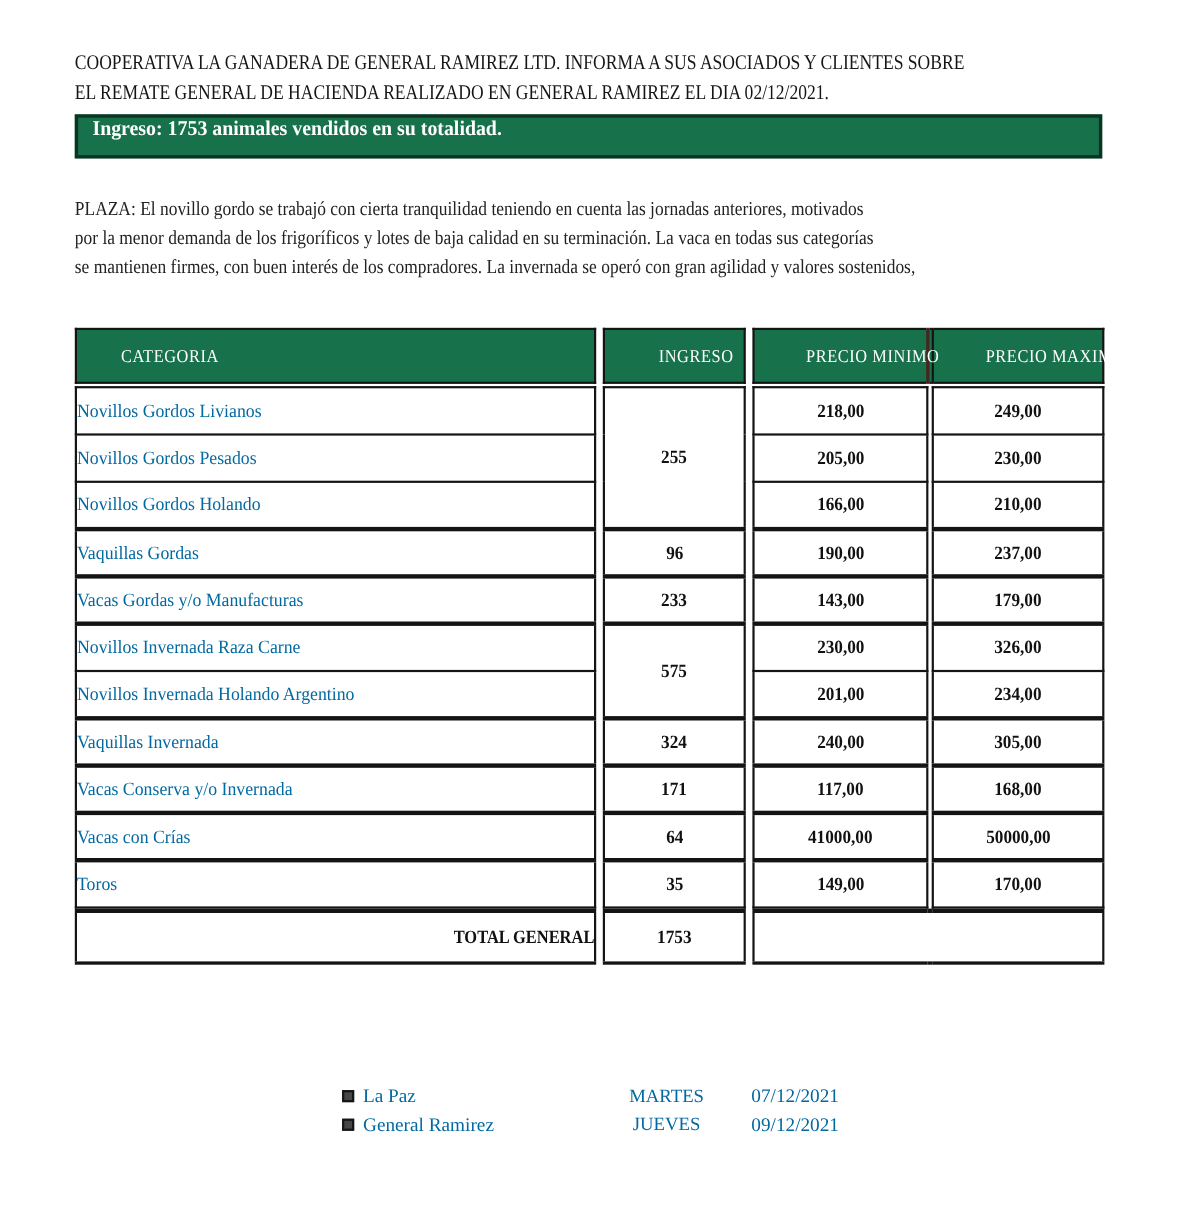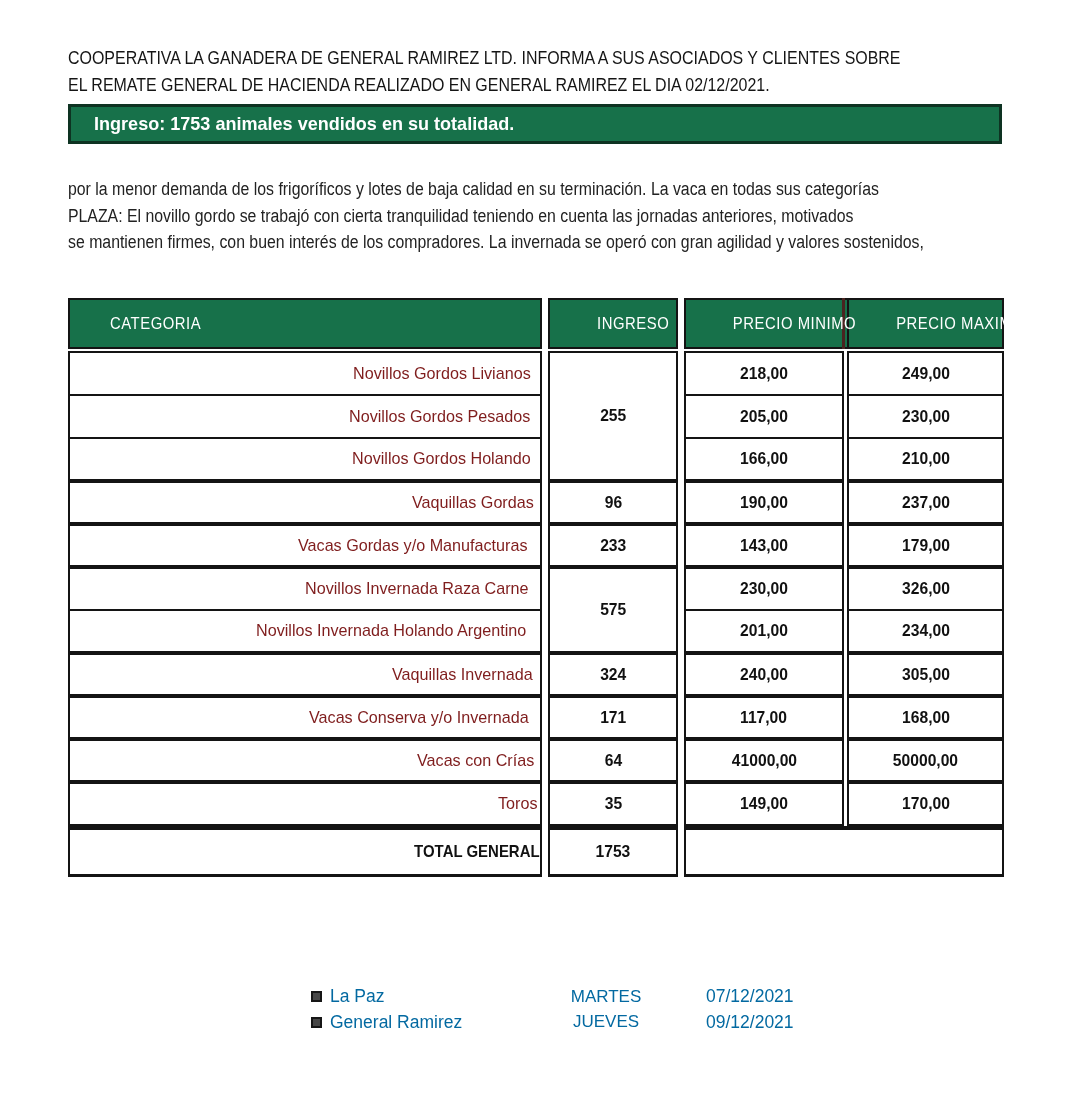--- a/index.html
+++ b/index.html
@@ -1,87 +1,87 @@
 <!DOCTYPE html>
 <html style="--green: #17714A; --button_green: #12794B; --banner_border: #0E3322; --divider_red: #4A2420;"><head>
 <meta charset="utf-8">
 <style>
   * { margin:0; padding:0; box-sizing:border-box; }
   html,body { background:#ffffff; }
   body { font-family:"Liberation Sans", sans-serif; color:#1c1c1c; }
-  .page { position:relative; width:1080px; height:1106px; background:#ffffff; overflow:hidden; }
+  .page { position:relative; width:1080px; height:1106px; background:#ffffff; overflow:hidden;font-family:Liberation Serif, serif; }
 
   
   .cx  { display:inline-block; white-space:nowrap; transform-origin:0 50%; }
   .cxc { display:inline-block; white-space:nowrap; transform-origin:50% 50%; }
   .cxr { display:inline-block; white-space:nowrap; transform-origin:100% 50%; }
   .sx84{ transform:scaleX(.84); }
   .sx88{ transform:scaleX(.88); }
   .sx90{ transform:scaleX(.90); }
   .sx92{ transform:scaleX(.92); }
   .sx95{ transform:scaleX(.95); }
 
   .title { position:absolute; left:68px; top:44px; font-size:19px; line-height:27px; color:#151515; }
 
   .banner { position:absolute; left:68px; top:104px; width:934px; height:40px;
             background:var(--green); border:3px solid var(--banner_border);
-            display:flex; align-items:center; padding-left:23px;
+            display:flex; padding-left:13px;
             color:#ffffff; font-weight:bold; font-size:19px; }
 
   .plaza { position:absolute; left:68px; top:176px; font-size:18px; line-height:26.5px; color:#222222; }
 
   
   table.remate { position:absolute; left:68px; top:298px; width:934px;
                  border-collapse:collapse; table-layout:fixed; }
   table.remate td { border:2px solid #141414; padding:0; vertical-align:middle;
                     background:#ffffff; font-size:17px; height:43px; }
   table.remate td.sp { border:none; background:transparent; }
   tr.hd td { background:var(--green); color:#ffffff; height:49px; font-size:16.5px; letter-spacing:.6px;padding-left:40px; }
   tr.hd td.h-cat { text-align:left; }
   tr.hd td.h-c   { text-align:center; }
   tr.hd td.sp3h  { background:var(--green); border-top:2px solid #141414; border-bottom:2px solid #141414;
                    border-left:3px solid var(--divider_red); border-right:0; }
   tr.gaprow td { border:none; height:4px; background:#ffffff; }
   tr.gaprow.g2 td { height:3px; }
-  td.cat { text-align:right; padding-left:14px; color:#7f1d1d; }
+  td.cat { text-align:left; padding-left:14px; color:#0369a1; }
   td.num { text-align:center; font-weight:bold; font-size:17.5px; color:#111111; }
   tr.bs > td:not(.sp) { border-top-width:4px; }
   tr.total td { height:47px; border-bottom-width:3px; }
   td.tlabel { text-align:right; padding-right:28px; font-weight:bold; font-size:19px; color:#111111; }
   td.tgreen { background:var(--green); }
 
   
   .prox-btn { position:absolute; left:428px; top:925px; width:224px; height:43px;
               background:var(--button_green); border:3px solid var(--banner_border);
               display:flex; align-items:center; justify-content:center;
               color:#ffffff; font-size:21.5px; }
   .auctions { position:absolute; left:311px; top:984px; }
   .auction-row { display:flex; align-items:center; height:25.5px; font-size:17.5px; color:#0369a1; }
   .bullet { width:11px; height:11px; background:#474747; border:2px solid #161616; margin-right:8px; flex:0 0 auto; }
   .a-place { width:212px; }
   .a-day { width:128px; text-align:center; font-size:17px; }
-  .a-date { margin-left:36px; }
+  .a-date { margin-left:13px; }
 </style>
 </head>
 <body>
 
 <div class="page">
 
   <div class="title">
     <div><span class="cx sx84">COOPERATIVA LA GANADERA DE GENERAL RAMIREZ LTD. INFORMA A SUS ASOCIADOS Y CLIENTES SOBRE</span></div>
     <div><span class="cx sx84">EL REMATE GENERAL DE HACIENDA REALIZADO EN GENERAL RAMIREZ EL DIA 02/12/2021.</span></div>
   </div>
 
   <div class="banner">
     <span class="cx sx95">Ingreso: 1753 animales vendidos en su totalidad.</span>
   </div>
 
   <div class="plaza">
+    <div><span class="cx sx88">PLAZA: El novillo gordo se trabajó con cierta tranquilidad teniendo en cuenta las jornadas anteriores, motivados</span></div>
     <div><span class="cx sx88">por la menor demanda de los frigoríficos y lotes de baja calidad en su terminación. La vaca en todas sus categorías</span></div>
-    <div><span class="cx sx88">PLAZA: El novillo gordo se trabajó con cierta tranquilidad teniendo en cuenta las jornadas anteriores, motivados</span></div>
     <div><span class="cx sx88">se mantienen firmes, con buen interés de los compradores. La invernada se operó con gran agilidad y valores sostenidos,</span></div>
   </div>
 
   <table class="remate">
     <colgroup>
       <col style="width:472px">
         <col style="width:8px">
         <col style="width:128px">
         <col style="width:8px">
       <col style="width:158px">

